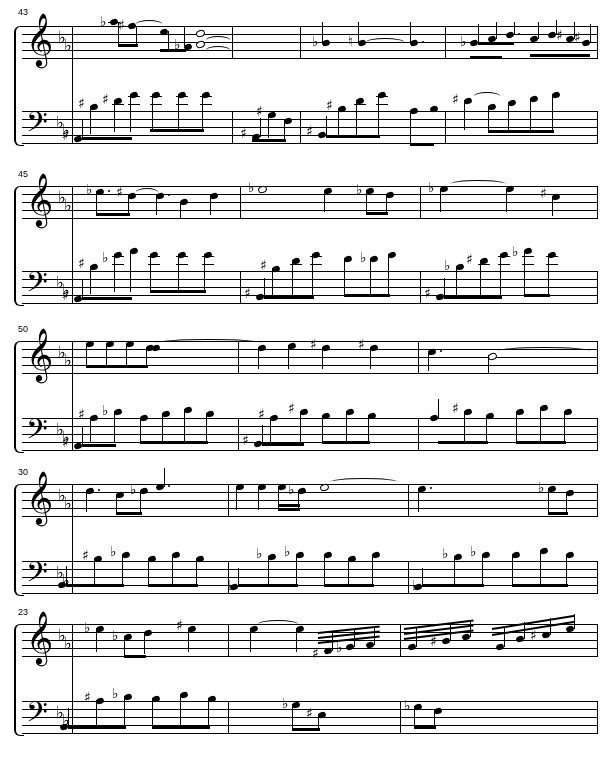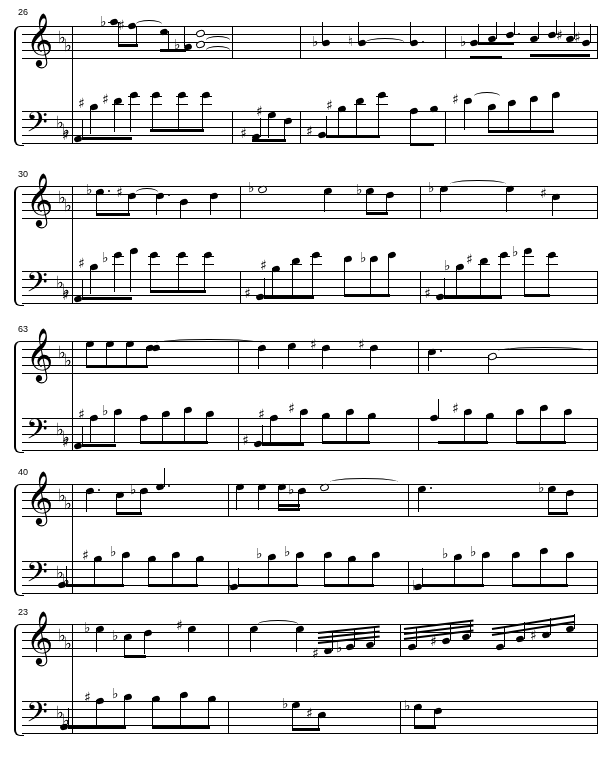--- a/index.html
+++ b/index.html
@@ -134,21 +134,21 @@
     border-radius: 50%;
     height: 7px;
   }
 </style>
 </head>
 <body>
 
 <div id="sheet">
 
   <div class="system" style="top:0px;height:160px;">
-    <div class="measure-number" style="left:18px;top:8px;">26</div>
+    <div class="measure-number" style="left:18px;top:8px;">43</div>
 
     <div class="brace" style="left:14px;top:26px;height:118px;"></div>
 
     <div class="staff" style="left:22px;top:26px;width:576px;"></div>
     <div class="clef treble" style="left:26px;top:16px;">𝄞</div>
     <div class="keysig" style="left:58px;top:29px;">♭</div>
     <div class="keysig" style="left:64px;top:37px;">♭</div>
 
     <div class="staff" style="left:22px;top:111px;width:576px;"></div>
     <div class="clef bass" style="left:26px;top:108px;">𝄢</div>
@@ -285,21 +285,21 @@
     <div class="note" style="left:508px;top:100px;"></div>
     <div class="stem" style="left:508px;top:102px;height:30px;"></div>
     <div class="note" style="left:530px;top:96px;"></div>
     <div class="stem" style="left:530px;top:98px;height:34px;"></div>
     <div class="note" style="left:552px;top:92px;"></div>
     <div class="stem" style="left:552px;top:94px;height:38px;"></div>
     <div class="beam" style="left:488px;top:130px;width:66px;"></div>
   </div>
 
   <div class="system" style="top:160px;height:155px;">
-    <div class="measure-number" style="left:18px;top:10px;">30</div>
+    <div class="measure-number" style="left:18px;top:10px;">45</div>
 
     <div class="brace" style="left:14px;top:26px;height:118px;"></div>
     <div class="staff" style="left:22px;top:26px;width:576px;"></div>
     <div class="clef treble" style="left:26px;top:16px;">𝄞</div>
     <div class="keysig" style="left:58px;top:29px;">♭</div>
     <div class="keysig" style="left:64px;top:37px;">♭</div>
     <div class="staff" style="left:22px;top:111px;width:576px;"></div>
     <div class="clef bass" style="left:26px;top:108px;">𝄢</div>
     <div class="keysig" style="left:56px;top:114px;">♭</div>
     <div class="keysig" style="left:62px;top:122px;">♭</div>
@@ -422,21 +422,21 @@
     <div class="stem" style="left:524px;top:90px;height:46px;"></div>
     <div class="ledger" style="left:546px;top:96px;"></div>
     <div class="ledger" style="left:546px;top:104px;"></div>
     <div class="note" style="left:548px;top:92px;"></div>
     <div class="stem" style="left:548px;top:94px;height:42px;"></div>
     <div class="beam" style="left:444px;top:136px;width:58px;"></div>
     <div class="beam" style="left:524px;top:134px;width:26px;"></div>
   </div>
 
   <div class="system" style="top:315px;height:145px;">
-    <div class="measure-number" style="left:18px;top:10px;">63</div>
+    <div class="measure-number" style="left:18px;top:10px;">50</div>
 
     <div class="brace" style="left:14px;top:26px;height:110px;"></div>
     <div class="staff" style="left:22px;top:26px;width:576px;"></div>
     <div class="clef treble" style="left:26px;top:16px;">𝄞</div>
     <div class="keysig" style="left:58px;top:29px;">♭</div>
     <div class="keysig" style="left:64px;top:37px;">♭</div>
     <div class="staff" style="left:22px;top:103px;width:576px;"></div>
     <div class="clef bass" style="left:26px;top:100px;">𝄢</div>
     <div class="keysig" style="left:56px;top:106px;">♭</div>
     <div class="keysig" style="left:62px;top:114px;">♭</div>
@@ -527,21 +527,21 @@
     <div class="stem" style="left:516px;top:96px;height:32px;"></div>
     <div class="note" style="left:540px;top:90px;"></div>
     <div class="stem" style="left:540px;top:92px;height:36px;"></div>
     <div class="note" style="left:564px;top:94px;"></div>
     <div class="stem" style="left:564px;top:96px;height:32px;"></div>
     <div class="beam" style="left:438px;top:126px;width:50px;"></div>
     <div class="beam" style="left:516px;top:126px;width:50px;"></div>
   </div>
 
   <div class="system" style="top:458px;height:145px;">
-    <div class="measure-number" style="left:18px;top:10px;">40</div>
+    <div class="measure-number" style="left:18px;top:10px;">30</div>
 
     <div class="brace" style="left:14px;top:26px;height:110px;"></div>
     <div class="staff" style="left:22px;top:26px;width:576px;"></div>
     <div class="clef treble" style="left:26px;top:16px;">𝄞</div>
     <div class="keysig" style="left:58px;top:29px;">♭</div>
     <div class="keysig" style="left:64px;top:37px;">♭</div>
     <div class="staff" style="left:22px;top:103px;width:576px;"></div>
     <div class="clef bass" style="left:26px;top:100px;">𝄢</div>
     <div class="keysig" style="left:56px;top:106px;">♭</div>
     <div class="keysig" style="left:62px;top:114px;">♭</div>

